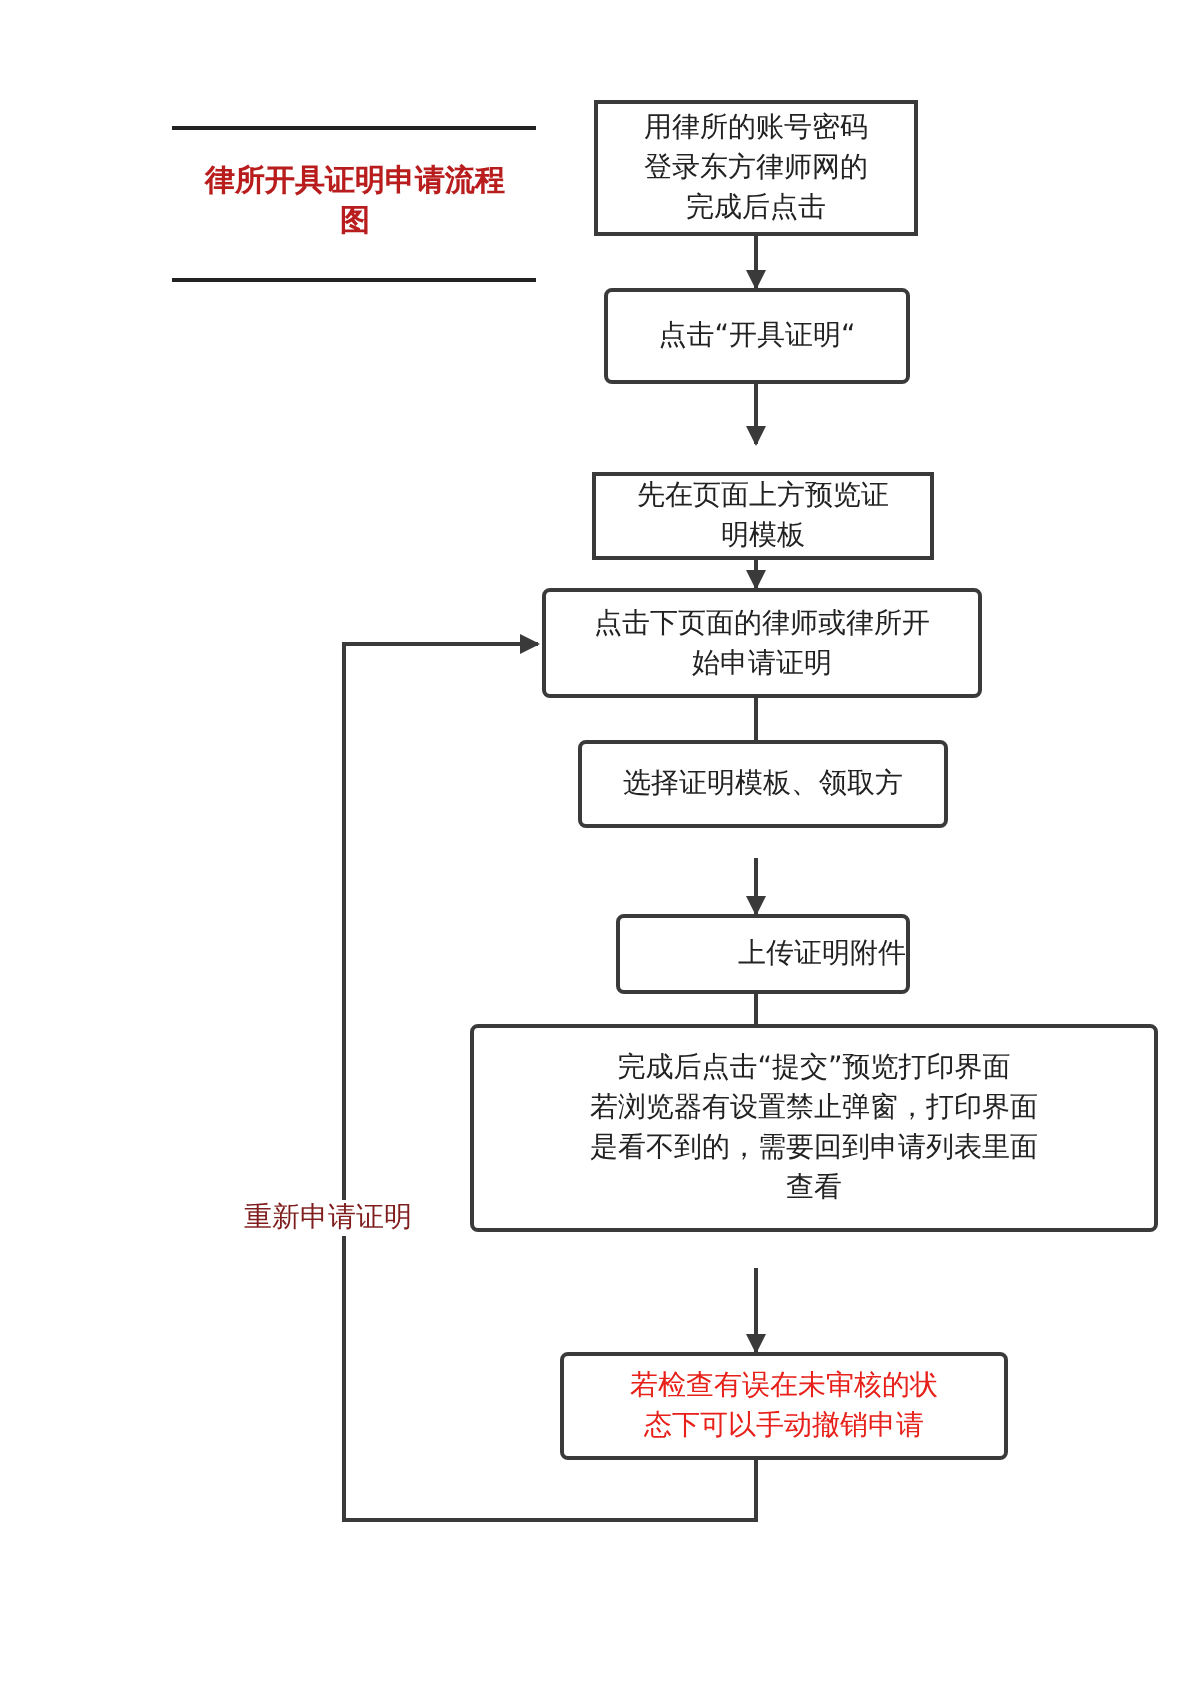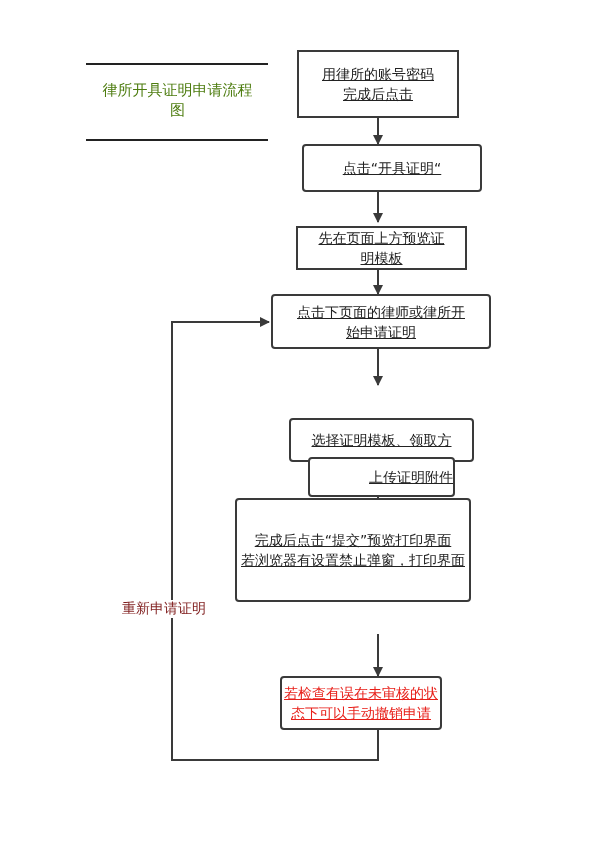--- a/index.html
+++ b/index.html
@@ -1,23 +1,23 @@
 <!DOCTYPE html>
 <html><head>
 <meta charset="utf-8">
 <style>
   html, body { margin: 0; padding: 0; background: #ffffff; }
   body { width: 600px; height: 848px; position: relative; overflow: hidden;
          font-family: "DejaVu Sans", "Liberation Sans", sans-serif; }
   .hline { position: absolute; left: 86px; width: 182px; height: 2px; background: #222; }
   .title { position: absolute; left: 90px; top: 80px; width: 175px; text-align: center;
-           color: #4d7c0f; font-weight: normal; font-size: 15px; line-height: 20px; }
+           color: #b91c1c; font-weight: bold; font-size: 15px; line-height: 20px; }
   .box { position: absolute; border: 2px solid #3a3a3a; background: #fff; box-sizing: border-box;
          display: flex; align-items: center; justify-content: center; text-align: center;
-         font-size: 14px; line-height: 20px; color: #222; text-decoration: underline; }
+         font-size: 14px; line-height: 20px; color: #222; }
   .box.rounded { border-radius: 4px; }
   .box.red { color: #e8201a; }
   .sidelabel { position: absolute; left: 120px; top: 600px; font-size: 14px; color: #7f1d1d;
                background: #fff; padding: 0 2px; }
   svg.conn { position: absolute; left: 0; top: 0; }
 </style>
 </head>
 <body>
 
 <div class="hline" style="top:63px;"></div>
@@ -39,52 +39,55 @@
   <line x1="378" y1="349" x2="378" y2="385" stroke="#3a3a3a" stroke-width="2" marker-end="url(#ah)"></line>
   <line x1="378" y1="429" x2="378" y2="457" stroke="#3a3a3a" stroke-width="2" marker-end="url(#ah)"></line>
   <line x1="378" y1="497" x2="378" y2="530" stroke="#3a3a3a" stroke-width="2" marker-end="url(#ah)"></line>
   <line x1="378" y1="634" x2="378" y2="676" stroke="#3a3a3a" stroke-width="2" marker-end="url(#ah)"></line>
   <polyline points="378,730 378,760 172,760 172,322 269,322" fill="none" stroke="#3a3a3a" stroke-width="2" marker-end="url(#ah)"></polyline>
 </svg>
 
 <div class="box" style="left:297px;top:50px;width:162px;height:68px;">
   <div>
       <div>用律所的账号密码</div>
+      <div>登录东方律师网的</div>
       <div>完成后点击</div>
     </div>
 </div>
-<div class="box rounded" style="left:302px;top:144px;width:180px;height:48px;">
+<div class="box rounded" style="left:302px;top:144px;width:153px;height:48px;">
   <div>点击“开具证明“</div>
 </div>
-<div class="box" style="left:296px;top:226px;width:171px;height:44px;">
+<div class="box" style="left:296px;top:236px;width:171px;height:44px;">
   <div>
       <div>先在页面上方预览证</div>
       <div>明模板</div>
     </div>
 </div>
 <div class="box rounded" style="left:271px;top:294px;width:220px;height:55px;">
   <div>
       <div>点击下页面的律师或律所开</div>
       <div>始申请证明</div>
     </div>
 </div>
-<div class="box rounded" style="left:289px;top:370px;width:185px;height:44px;margin-top:48px;">
+<div class="box rounded" style="left:289px;top:370px;width:185px;height:44px;">
   <div>
       <div>选择证明模板、领取方</div>
     </div>
 </div>
 <div class="box rounded" style="left:308px;top:457px;width:147px;height:40px;justify-content:flex-end;">
   <div>上传证明附件</div>
 </div>
-<div class="box rounded" style="left:235px;top:498px;width:236px;height:104px;text-align:center;">
+<div class="box rounded" style="left:235px;top:512px;width:344px;height:104px;text-align:center;">
   <div>
       <div>完成后点击“提交”预览打印界面</div>
       <div>若浏览器有设置禁止弹窗，打印界面</div>
+      <div>是看不到的，需要回到申请列表里面</div>
+      <div>查看</div>
     </div>
 </div>
-<div class="box rounded red" style="left:280px;top:676px;width:162px;height:54px;align-items:center;">
+<div class="box rounded red" style="left:280px;top:676px;width:224px;height:54px;align-items:center;">
   <div>
       <div>若检查有误在未审核的状</div>
       <div>态下可以手动撤销申请</div>
     </div>
 </div>
 
 <div class="sidelabel">重新申请证明</div>
 
 </body></html>

